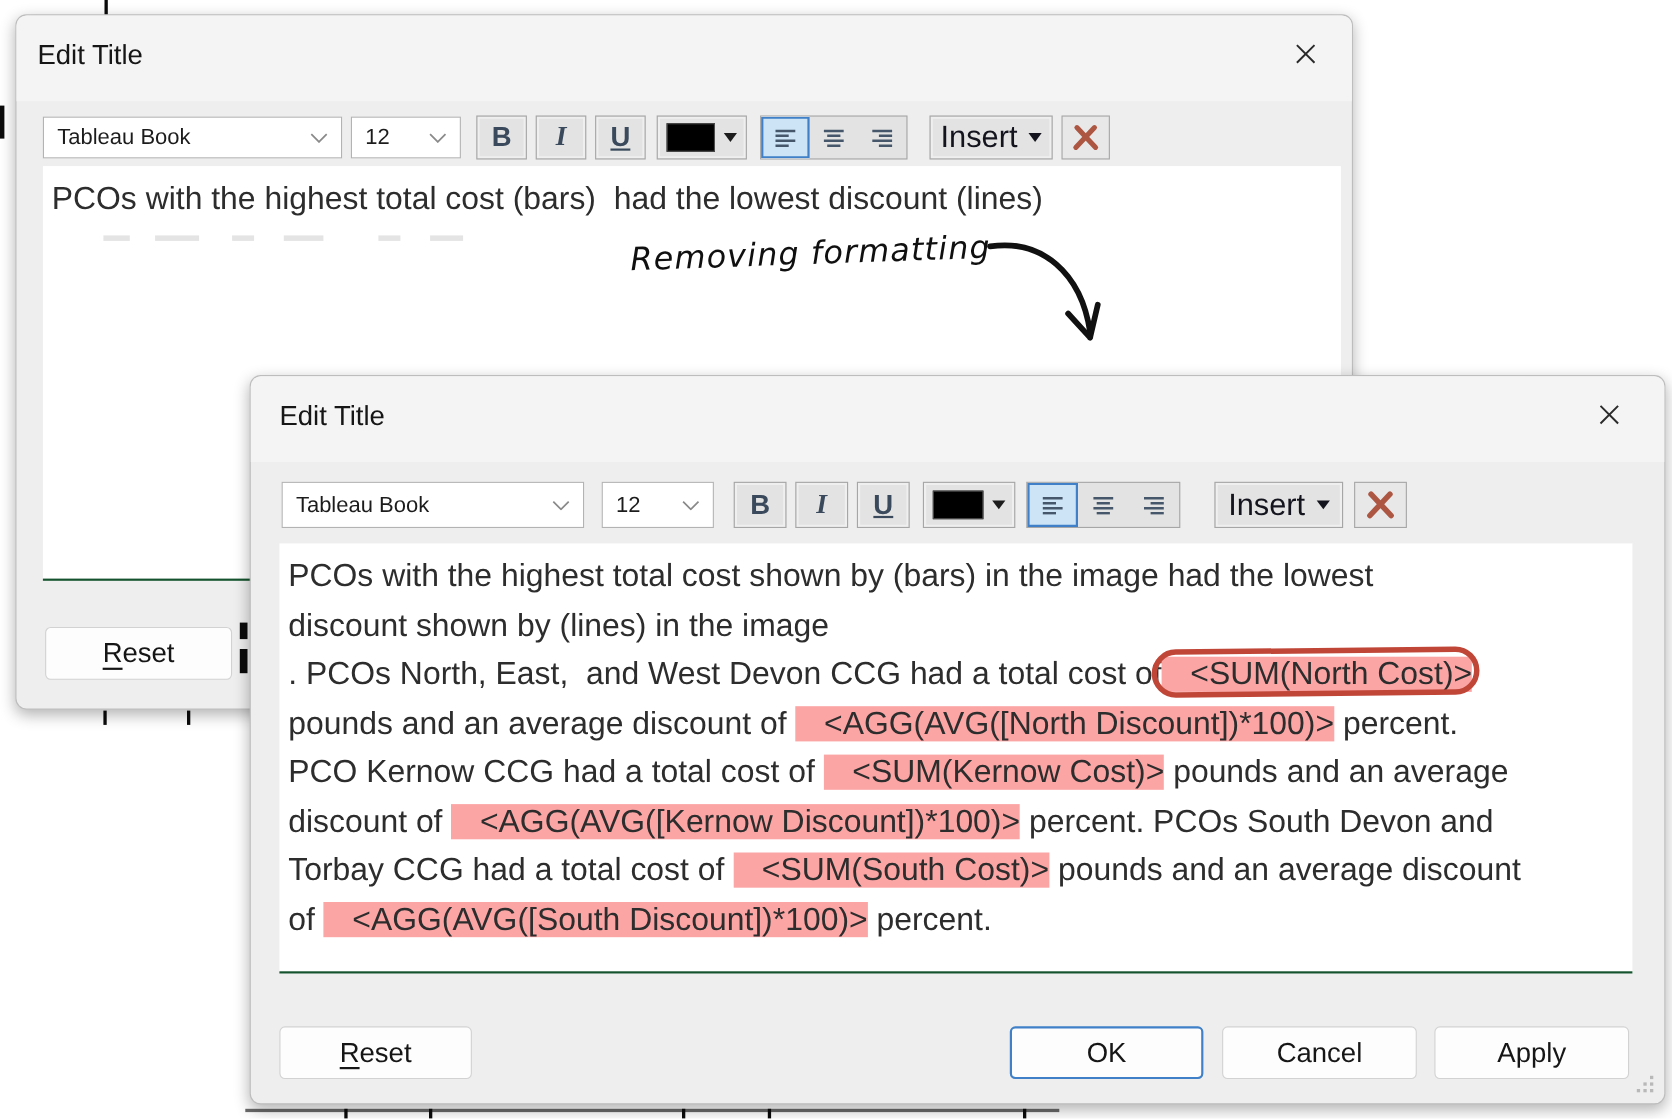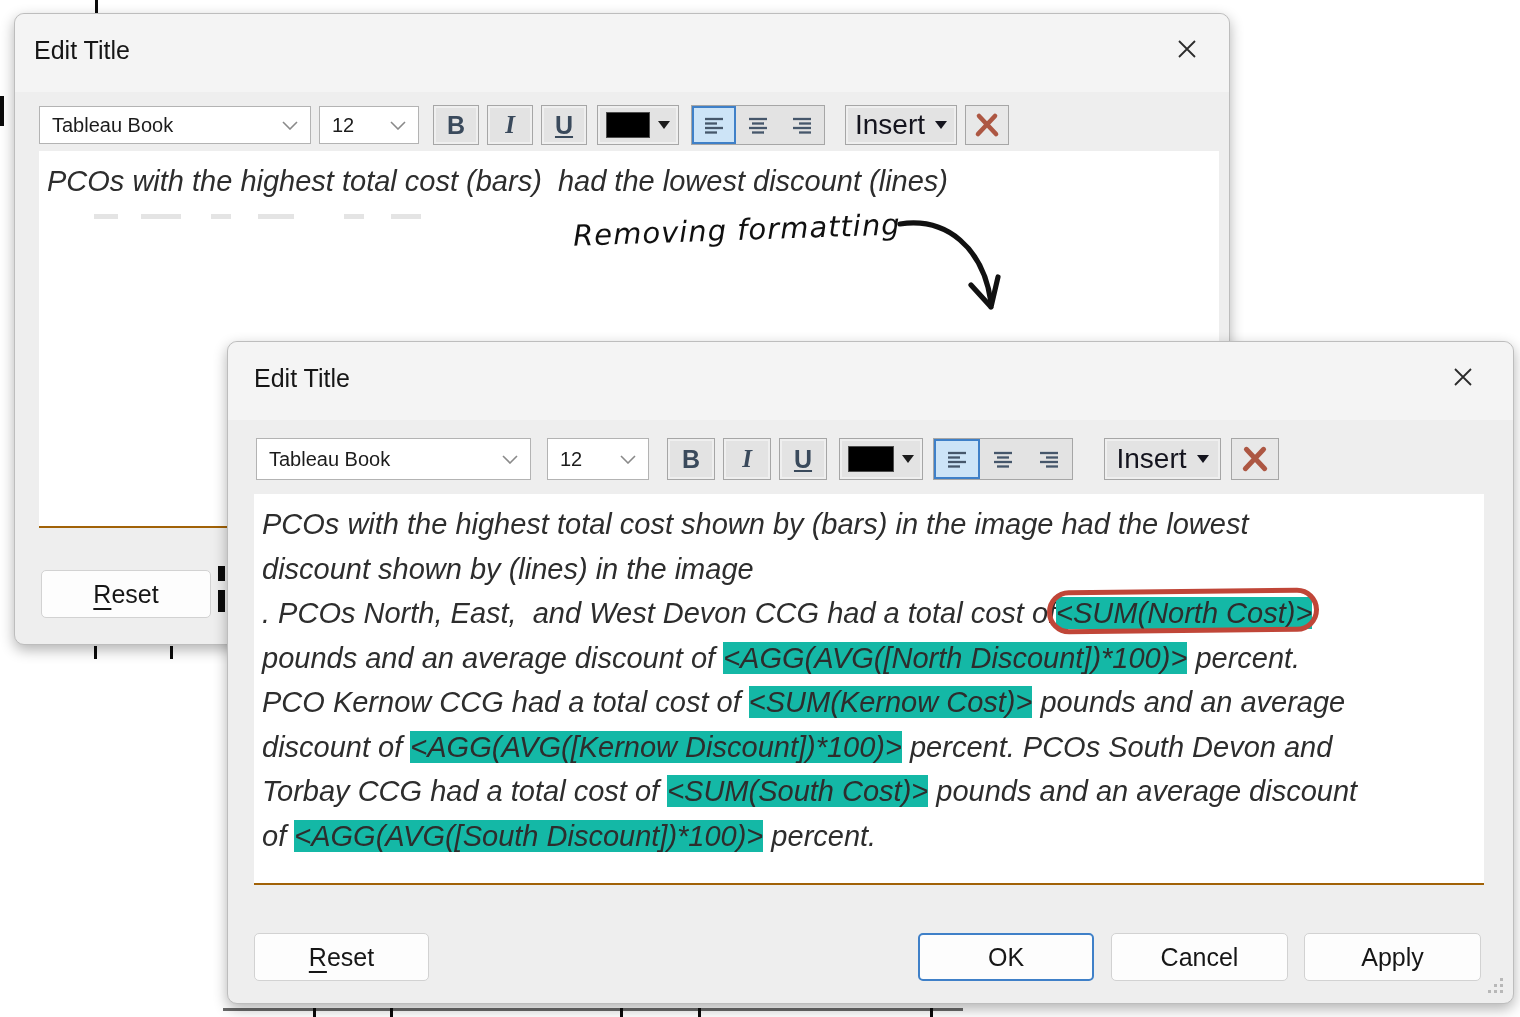--- a/index.html
+++ b/index.html
@@ -35,24 +35,24 @@
   .align-group { position:absolute; background:#e3e3e3; border:1px solid #a6a6a6; display:flex; }
   .align-cell { flex:1; display:flex; align-items:center; justify-content:center; }
   .align-cell.sel { background:#cde4f7; box-shadow:inset 0 0 0 2px #3f80c8; }
   .insert-btn { position:absolute; background:#e3e3e3; border:1px solid #a6a6a6; box-shadow:inset 0 0 0 2px #efefef;
                 display:flex; align-items:center; justify-content:center; font-size:28px; color:#14141e; gap:10px; }
   .insert-btn .caret-down { border-top-width:8px; margin-left:0; }
   .clearx-btn { position:absolute; background:#e8e8e8; border:1px solid #a6a6a6;
                 display:flex; align-items:center; justify-content:center; }
 
   
-  .textarea { position:absolute; background:#ffffff; border-bottom:2px solid #a16207; overflow:hidden; cursor:text;font-style:italic; }
+  .textarea { position:absolute; background:#ffffff; border-bottom:2px solid #14532d; overflow:hidden; cursor:text; }
   .body-text { position:absolute; left:8px; top:8px; font-size:29px; color:#2d2d2d; line-height:44.5px; white-space:pre; }
   .rt-line { white-space:pre; }
-  .hl { background:#14b8a6; }
+  .hl { background:#fca5a5;padding-left:26px; }
   .circled { position:relative; }
   .circled::after { content:""; position:absolute; left:-9px; right:-7px; top:-8px; bottom:-4px;
                     border:5px solid #c04638; border-radius:22px; transform:rotate(-0.6deg); pointer-events:none; }
   .dash { position:absolute; height:5px; background:#e4e4e4; }
 
   
   .btn { position:absolute; background:#fdfdfd; border:1px solid #d2d2d2; border-radius:5px;
          display:flex; align-items:center; justify-content:center; font-size:25px; color:#161616; cursor:pointer; }
   .btn.default { border:2px solid #3f80c8; }
   .u-first { text-decoration:underline; text-underline-offset:5px; }

